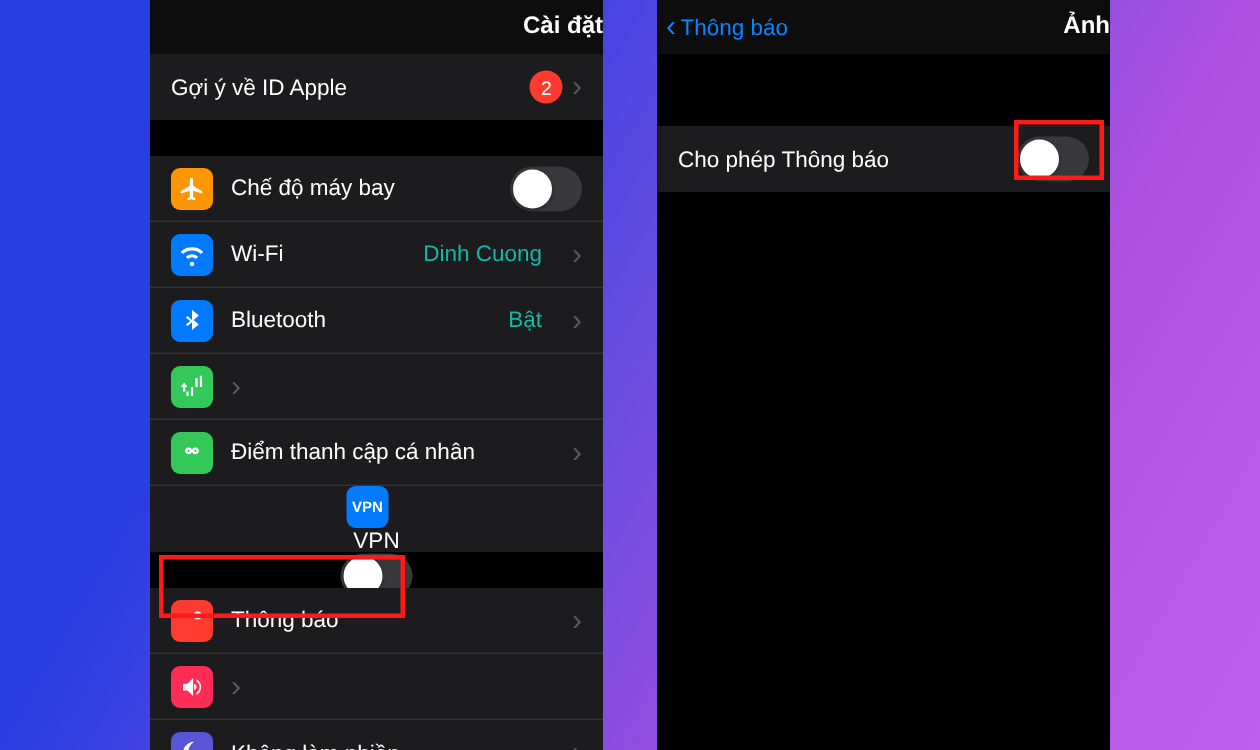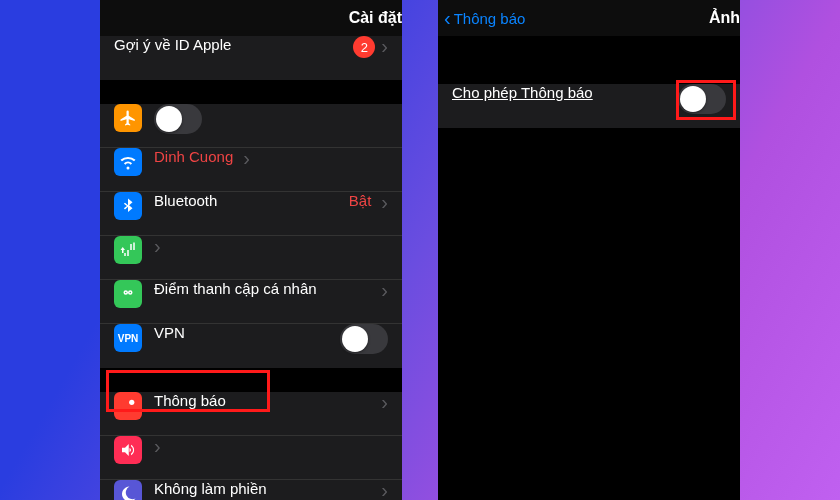--- a/index.html
+++ b/index.html
@@ -44,41 +44,41 @@
     font-weight: 400;
     gap: 3px;
   }
   .back-chevron { font-size: 20px; line-height: 1; }
 
   
   .row {
     height: 44px;
     background: #1c1c1e;
     display: flex;
-    align-items: flex-start;
+    align-items: center;
     padding: 0 14px;
     color: #fff;
     font-size: 15px;
     border-bottom: 0.5px solid #333;
     position: relative;
   }
   .row:last-child { border-bottom: none; }
   .section-gap { height: 24px; background: #000; }
 
   .icon-box {
     width: 28px; height: 28px;
     border-radius: 6px;
     margin-right: 12px;
     display: flex; align-items: center; justify-content: center;
     flex-shrink: 0;
   }
   .icon-box svg { width: 18px; height: 18px; fill: #fff; }
 
   .row-label { flex: 1; color: #fff; }
-  .row-detail { color: #ef4444; font-size: 15px; margin-right: 10px; }
+  .row-detail { color: #14b8a6; font-size: 15px; margin-right: 20px; }
   .chevron { color: #5a5a5e; font-size: 20px; line-height:1; }
 
   .badge {
     width: 22px; height: 22px; border-radius: 11px;
     background: #ff3b30; color: #fff;
     display: flex; align-items: center; justify-content: center;
     font-size: 13px; margin-right: 6px;
   }
 
   .toggle {
@@ -130,31 +130,33 @@
   </div>
 
   <div class="section-gap"></div>
 
   <div class="row">
     <span class="icon-box bg-orange">
       <svg viewBox="0 0 24 24">
           <path d="M21 16v-2l-8-5V3.5a1.5 1.5 0 0 0-3 0V9l-8 5v2l8-2.5V19l-2 1.5V22l3.5-1 3.5 1v-1.5L13 19v-5.5l8 2.5z"></path>
         </svg>
     </span>
+    <span class="row-label">Chế độ máy bay</span>
     <span class="toggle">
         <span class="toggle-knob"></span>
       </span>
   </div>
 
   <div class="row">
     <span class="icon-box bg-blue">
       <svg viewBox="0 0 24 24">
           <path d="M12 18a2 2 0 1 0 0 4 2 2 0 0 0 0-4zm-5.5-4.5l2 2a5 5 0 0 1 7 0l2-2a8 8 0 0 0-11 0zM2 9l2 2a12 12 0 0 1 16 0l2-2A15 15 0 0 0 2 9z"></path>
         </svg>
     </span>
+    <span class="row-label">Wi-Fi</span>
     <span class="row-detail">Dinh Cuong</span>
     <span class="chevron">›</span>
   </div>
 
   <div class="row">
     <span class="icon-box bg-bluetooth">
       <svg viewBox="0 0 24 24">
           <path d="M12 2l6 5-4.5 4 4.5 4-6 5V13l-4 3.5L6.5 15l4-3-4-3L8 7.5l4 3.5V2z"></path>
         </svg>
     </span>
@@ -175,21 +177,21 @@
   <div class="row">
     <span class="icon-box bg-green2">
       <svg viewBox="0 0 24 24">
           <path d="M9 7a3 3 0 1 1 0 6 3 3 0 0 1 0-6zm6 0a3 3 0 1 1 0 6 3 3 0 0 1 0-6zm-6 2a1 1 0 1 0 0 2 1 1 0 0 0 0-2zm6 0a1 1 0 1 0 0 2 1 1 0 0 0 0-2zM11 10h2v1h-2z"></path>
         </svg>
     </span>
     <span class="row-label">Điểm thanh cập cá nhân</span>
     <span class="chevron">›</span>
   </div>
 
-  <div class="row" style="border-bottom:none;">
+  <div class="row" style="border-bottom:none;flex-direction:column;">
     <span class="icon-box bg-vpn">
       <span class="vpn-text">VPN</span>
     </span>
     <span class="row-label">VPN</span>
     <span class="toggle">
         <span class="toggle-knob"></span>
       </span>
   </div>
 
   <div class="section-gap"></div>
@@ -231,21 +233,21 @@
   <div class="title-bar">
     <div class="back-btn">
       <span class="back-chevron">‹</span>
       <span>Thông báo</span>
     </div>
     <span>Ảnh</span>
   </div>
 
   <div class="right-content-gap"></div>
 
-  <div class="row" style="border-bottom:none;text-decoration:underline;">
+  <div class="row" style="border-bottom:none;">
     <span class="row-label">Cho phép Thông báo</span>
     <span class="toggle">
         <span class="toggle-knob"></span>
       </span>
   </div>
 
   <div class="highlight hl-toggle"></div>
 </div>
 
 </body></html>

